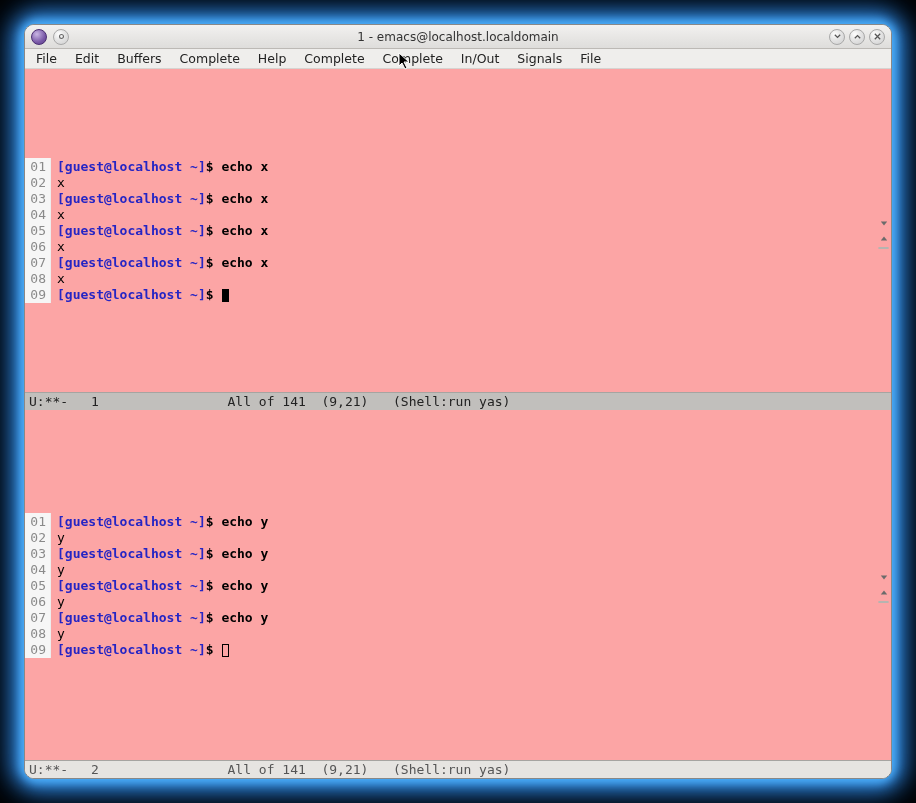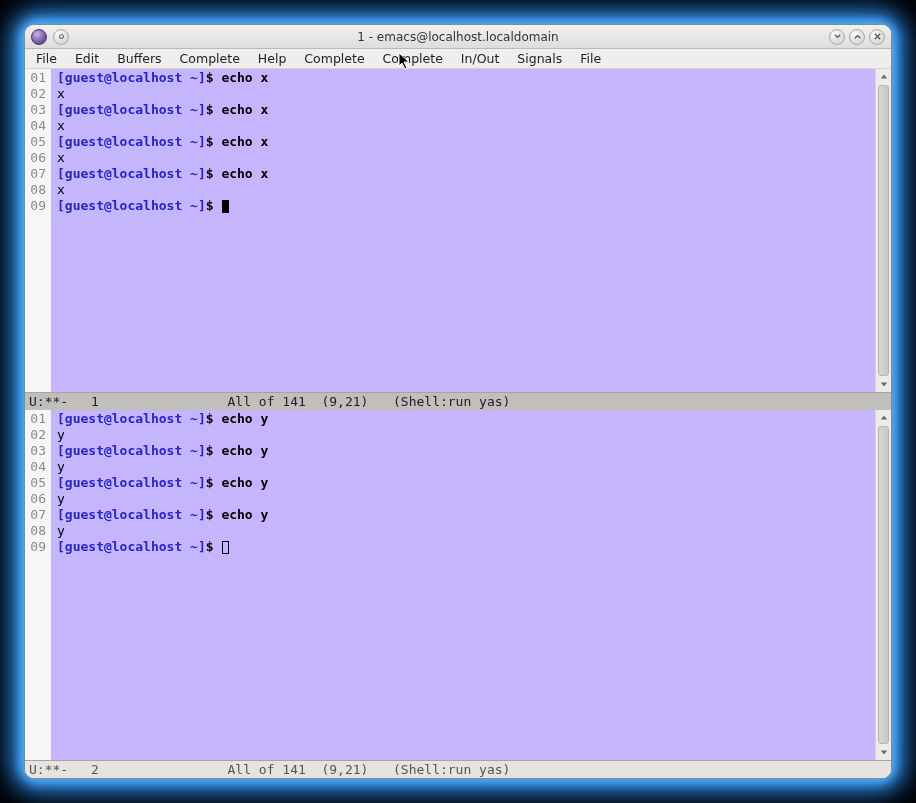--- a/index.html
+++ b/index.html
@@ -85,23 +85,24 @@
     cursor: pointer;
   }
   .pane-area {
     flex: 1;
     display: flex;
     flex-direction: column;
     min-height: 0;
   }
   .pane {
     display: flex;
-    background: #c4b5fd;
+    background: #fca5a5;
     position: relative;
     min-height: 0;
+    align-items: center;
   }
   .pane.top { flex: 1 1 48%; }
   .pane.bottom { flex: 1 1 52%; }
   .gutter {
     width: 26px;
     background: #f6f6f6;
     color: #8a8a8a;
     text-align: right;
     padding: 1px 4px 0 0;
     font-size: 13px;

